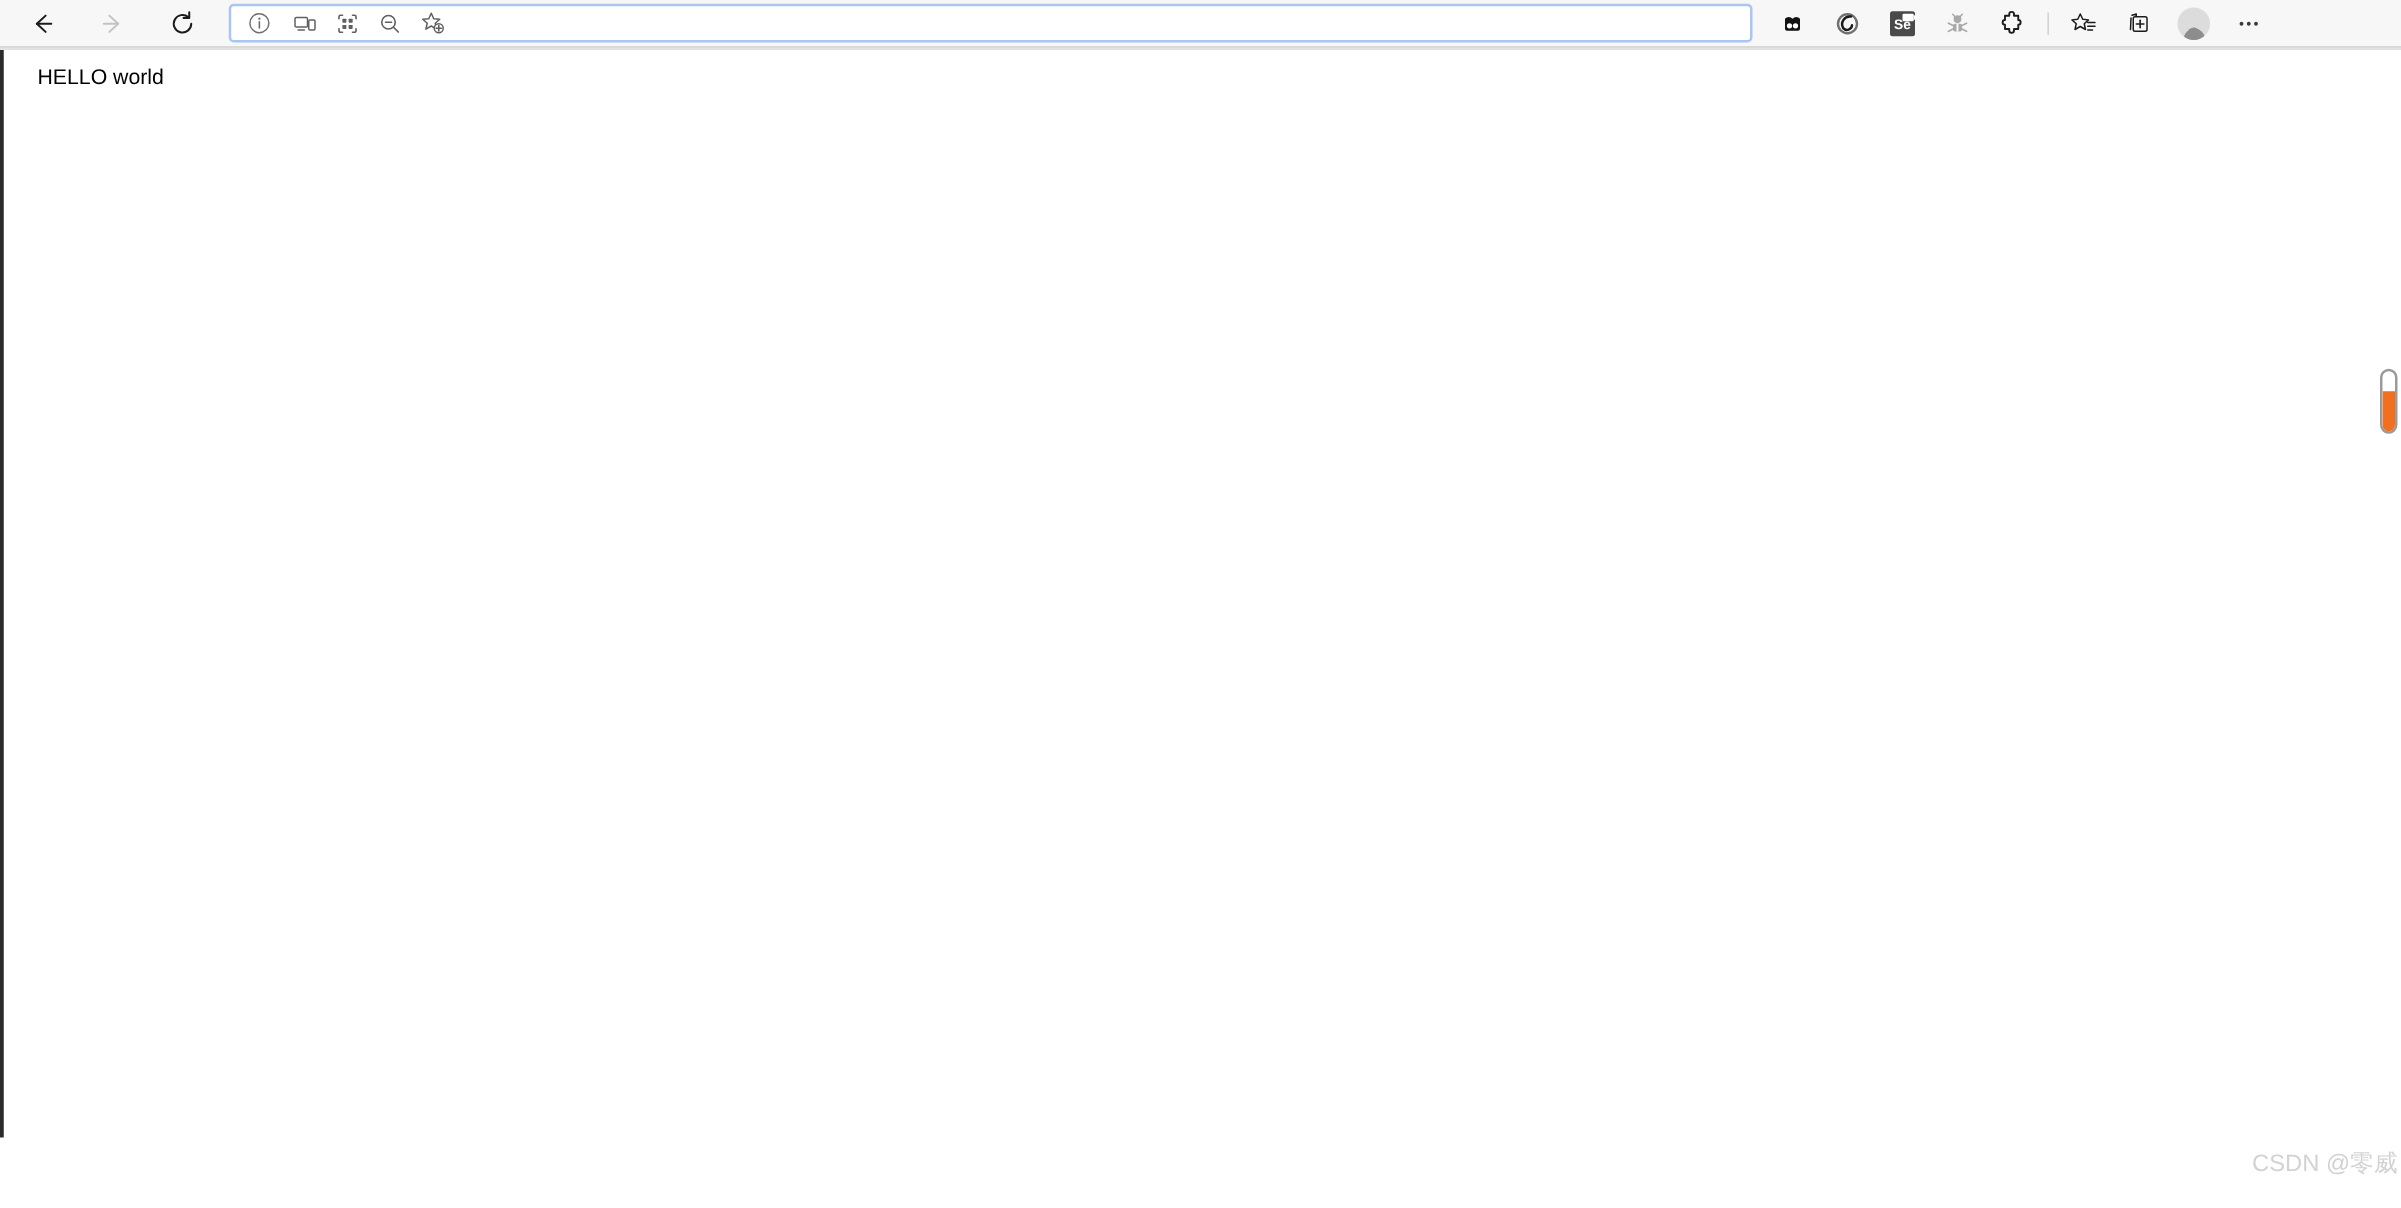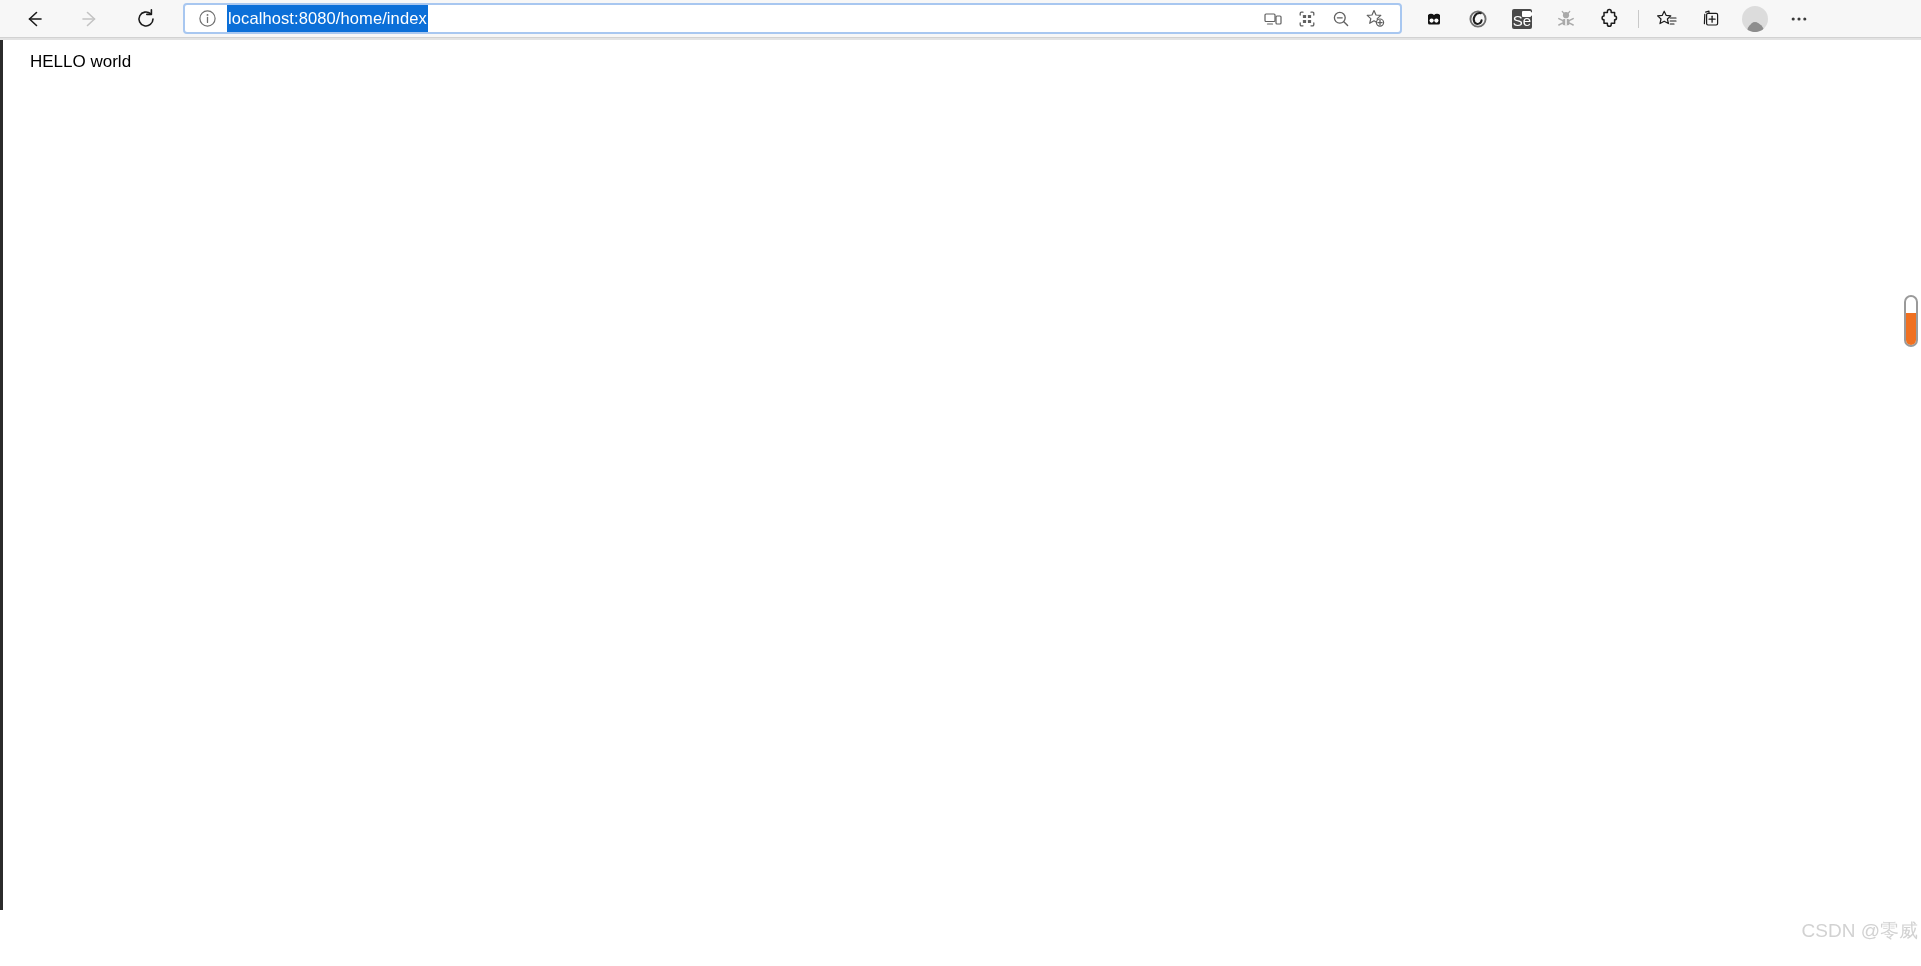--- a/index.html
+++ b/index.html
@@ -158,22 +158,22 @@
     width: 20px;
     height: 20px;
     background: #4a4a4a;
     border-radius: 2px;
     display: flex;
     align-items: center;
     justify-content: center;
   }
   .se-badge .se-text {
     color: #ffffff;
-    font-size: 15px;
-    font-weight: normal;
+    font-size: 11px;
+    font-weight: bold;
     font-family: "Liberation Sans", sans-serif;
     line-height: 1;
     margin-top: 4px;
   }
   .se-badge .se-cam {
     position: absolute;
     top: 2px;
     right: 1px;
     width: 9px;
     height: 6px;
@@ -329,23 +329,20 @@
     <div id="address-bar" style="border-color: rgb(168, 199, 240);">
 
       <span id="site-info-icon">
         <svg width="19" height="19" viewBox="0 0 19 19">
           <circle cx="9.5" cy="9.5" r="7.6" fill="none" stroke="#707070" stroke-width="1.2"></circle>
           <circle cx="9.5" cy="5.9" r="0.95" fill="#707070"></circle>
           <line x1="9.5" y1="8.4" x2="9.5" y2="13.4" stroke="#707070" stroke-width="1.3" stroke-linecap="round"></line>
         </svg>
       </span>
 
-      <span id="url-text-wrap" title="Search or enter web address">
-        <span id="url-text" style="background: rgb(11, 111, 216);">localhost:8080/home/index</span>
-      </span>
 
       <span id="addr-actions">
 
         <button class="addr-action">
           <svg width="20" height="20" viewBox="0 0 20 20">
             <rect x="2" y="5" width="10" height="7.5" rx="1" fill="none" stroke="#606060" stroke-width="1.2"></rect>
             <line x1="4.5" y1="15" x2="9.5" y2="15" stroke="#606060" stroke-width="1.2" stroke-linecap="round"></line>
             <rect x="13" y="7" width="5" height="8" rx="1" fill="none" stroke="#606060" stroke-width="1.2"></rect>
           </svg>
         </button>

